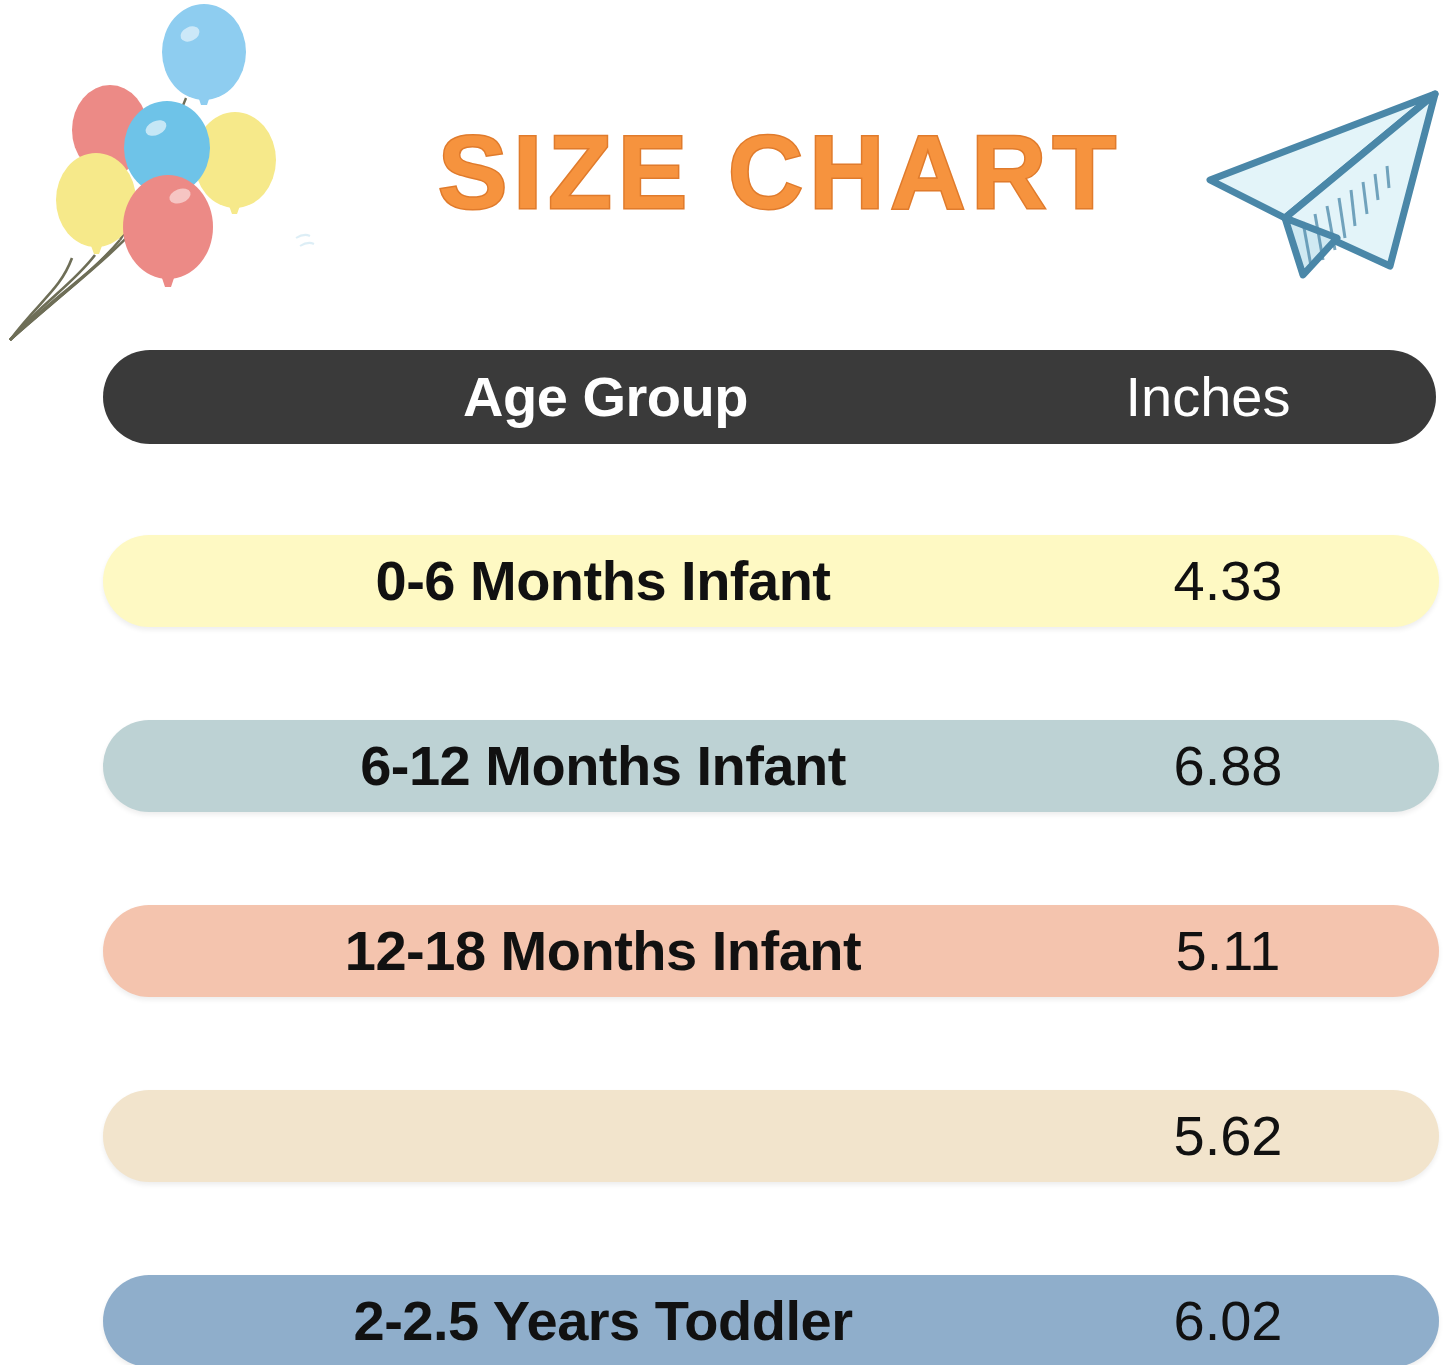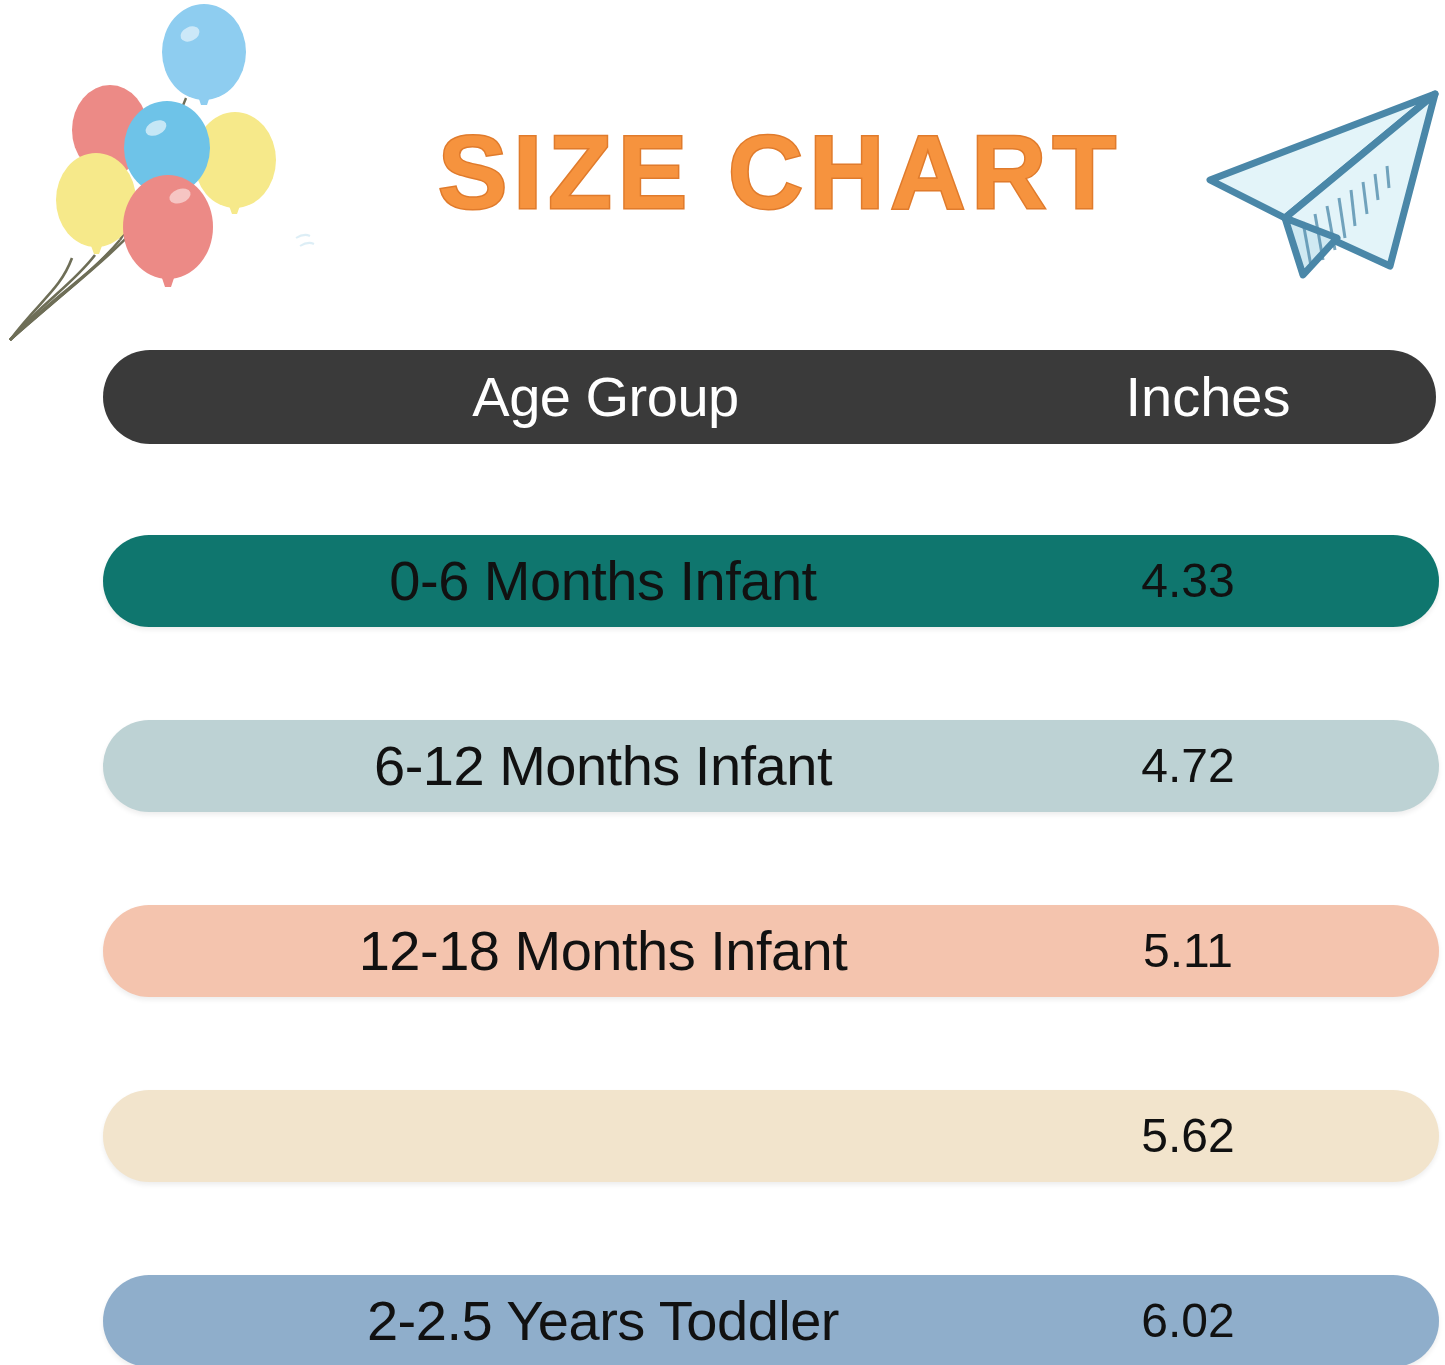--- a/index.html
+++ b/index.html
@@ -78,27 +78,28 @@
   .cell-label {
     position: absolute;
     left: 0px;
     width: 1000px;
     text-align: center;
     font-size: 56px;
     line-height: 1;
     letter-spacing: -0.5px;
     color: #111111;
     white-space: nowrap;
+    font-weight: bold;
   }
   .cell-value {
     position: absolute;
-    left: 980px;
+    left: 1020px;
     width: 210px;
     text-align: center;
-    font-size: 48px;
+    font-size: 56px;
     line-height: 1;
     color: #111111;
     white-space: nowrap;
   }
   .row.header .cell-label,
   .row.header .cell-value {
     color: #ffffff;
     font-size: 56px;
   }
   .row.header .cell-label { width: 1005px; left: 0px; }
@@ -184,28 +185,28 @@
   </svg>
 </div>
 
 <div class="table">
 
   <div class="row header" style="background: rgb(58, 58, 58);">
     <div class="cell-label" style="color: rgb(255, 255, 255);">Age Group</div>
     <div class="cell-value" style="color: rgb(255, 255, 255);">Inches</div>
   </div>
 
-  <div class="row data" style="background: #0f766e;">
+  <div class="row data" style="background: #fef9c3;">
     <div class="cell-label">0-6 Months Infant</div>
     <div class="cell-value">4.33</div>
   </div>
 
   <div class="row data" style="background: rgb(189, 210, 212);">
     <div class="cell-label">6-12 Months Infant</div>
-    <div class="cell-value">4.72</div>
+    <div class="cell-value">6.88</div>
   </div>
 
   <div class="row data" style="background: rgb(244, 196, 174); margin-top: 8px;">
     <div class="cell-label">12-18 Months Infant</div>
     <div class="cell-value">5.11</div>
   </div>
 
   <div class="row data" style="background: rgb(242, 228, 204);">
     <div class="cell-value">5.62</div>
   </div>

